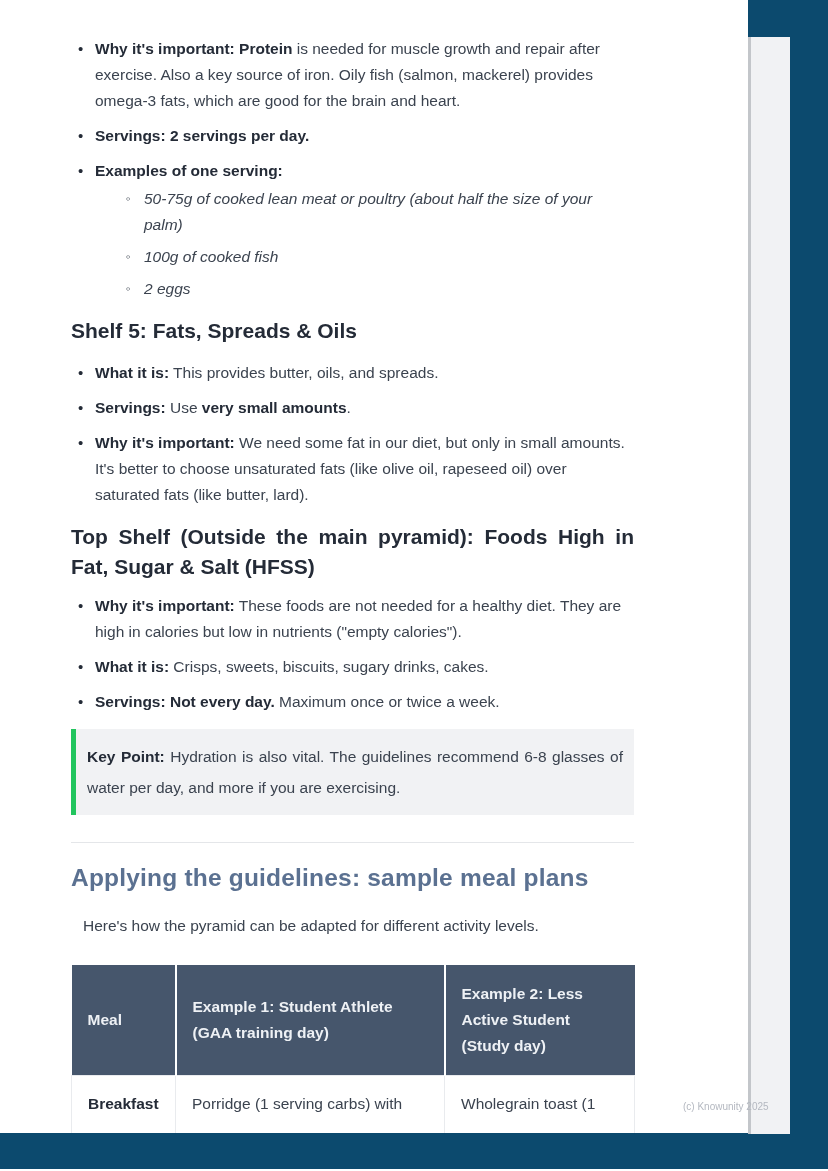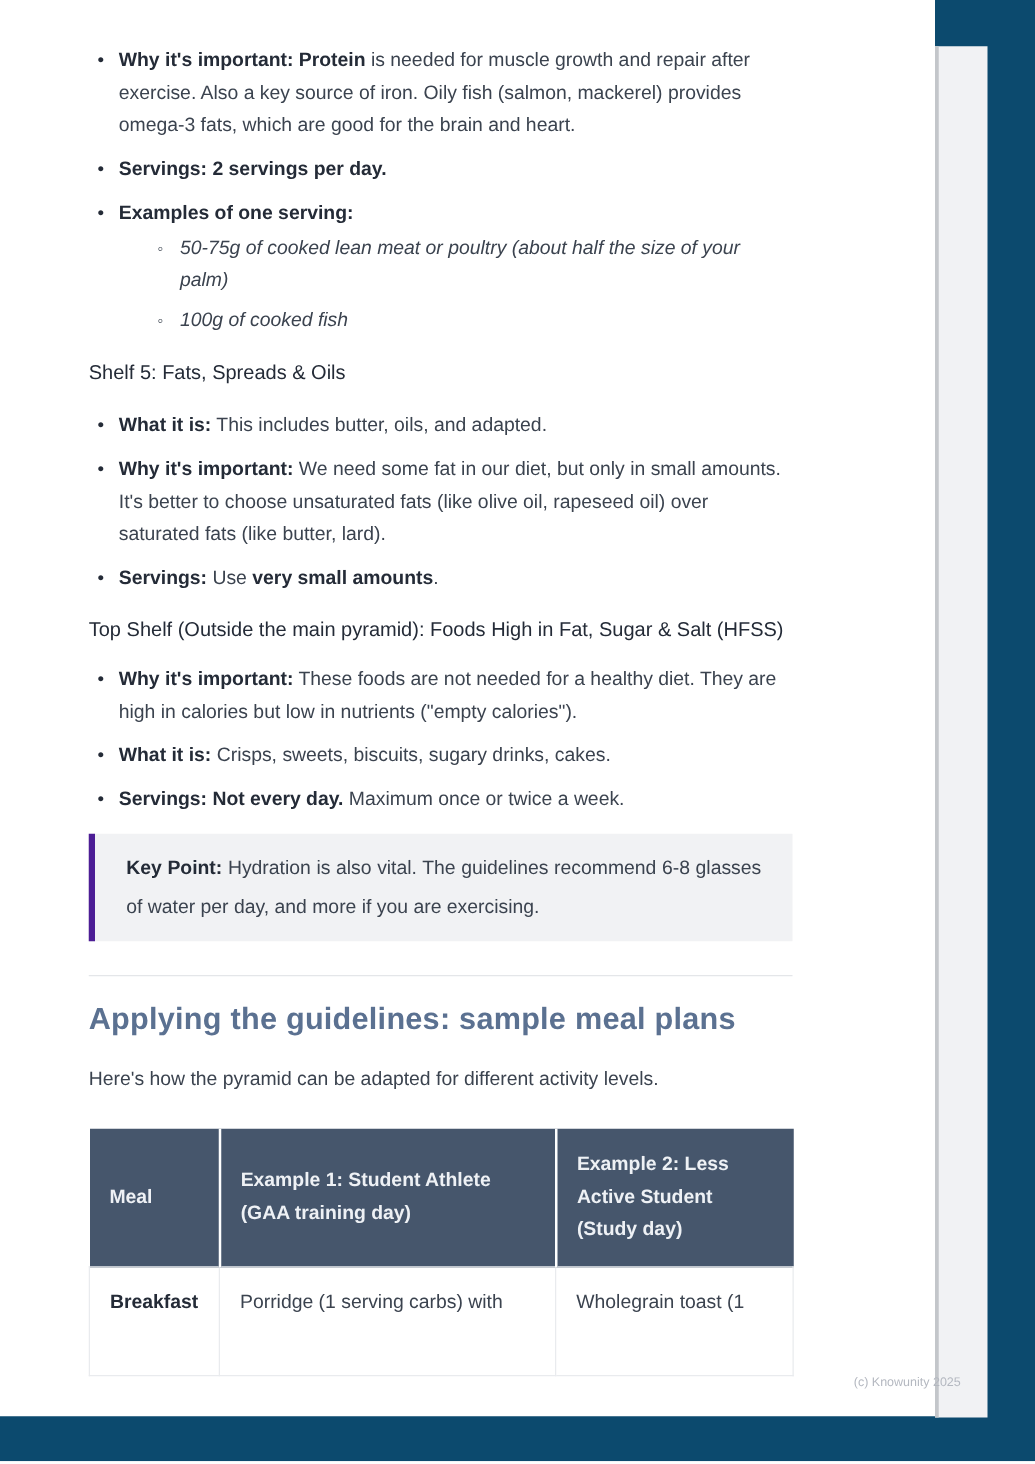--- a/index.html
+++ b/index.html
@@ -36,42 +36,42 @@
   ul.sub { list-style: none; margin: 2px 0 0 25px; font-style: italic; }
   ul.sub > li { position: relative; padding-left: 24px; margin-bottom: 6px; }
   ul.sub > li:last-child { margin-bottom: 0; }
   ul.sub > li::before {
     content: "\25E6";
     position: absolute; left: 6px; top: 0;
     color: #3b434f; font-size: 13px;
   }
   h3.h3 {
     margin-top: 16px;
-    font-size: 16px; line-height: 26px;
-    font-weight: normal; color: #242b37;
+    font-size: 21px; line-height: 26px;
+    font-weight: bold; color: #242b37;
   }
   h3.h3-justify { margin-top: 14px; line-height: 30px; text-align: justify; }
   ul.mt16 { margin-top: 16px; }
   ul.mt11 { margin-top: 11px; }
   .callout {
     margin-top: 14px;
     background: #f1f2f4;
-    border-left: 5px solid #4c1d95;
-    padding: 12px 25px;
+    border-left: 5px solid #22c55e;
+    padding: 12px 11px;
     line-height: 31px;
     text-align: justify;
   }
   .hr { margin-top: 27px; height: 1px; background: #e4e6e9; }
   h2.h2 {
     margin-top: 19px;
     font-size: 24.5px; line-height: 31px;
     font-weight: bold; color: #5b7191;
     letter-spacing: 0.2px;
   }
-  p.intro { margin-top: 20px; }
+  p.intro { margin-top: 20px; margin-left: 12px; }
   table.meal {
     margin-top: 26px;
     width: 563px;
     border-collapse: collapse;
     table-layout: fixed;
     font-size: 15.5px; line-height: 26px;
   }
   table.meal th {
     background: #46566c;
     color: #eef1f5;
@@ -115,35 +115,36 @@
           <strong class="b">Why it's important: Protein</strong><span> is needed for muscle growth and repair after exercise. Also a key source of iron. Oily fish (salmon, mackerel) provides omega-3 fats, which are good for the brain and heart.</span>
         </li>
         <li>
           <strong class="b">Servings: 2 servings per day.</strong>
         </li>
         <li>
           <strong class="b">Examples of one serving:</strong>
           <ul class="sub">
             <li><span>50-75g of cooked lean meat or poultry (about half the size of your palm)</span></li>
             <li><span>100g of cooked fish</span></li>
+            <li><span>2 eggs</span></li>
           </ul>
         </li>
       </ul>
 
       <h3 class="h3">Shelf 5: Fats, Spreads &amp; Oils</h3>
 
       <ul class="blt mt16">
         <li>
-          <strong class="b">What it is:</strong><span> This includes butter, oils, and adapted.</span>
+          <strong class="b">What it is:</strong><span> This provides butter, oils, and spreads.</span>
+        </li>
+        <li>
+          <strong class="b">Servings:</strong><span> Use </span><strong class="b">very small amounts</strong><span>.</span>
         </li>
         <li>
           <strong class="b">Why it's important:</strong><span> We need some fat in our diet, but only in small amounts. It's better to choose unsaturated fats (like olive oil, rapeseed oil) over saturated fats (like butter, lard).</span>
-        </li>
-        <li>
-          <strong class="b">Servings:</strong><span> Use </span><strong class="b">very small amounts</strong><span>.</span>
         </li>
       </ul>
 
       <h3 class="h3 h3-justify">Top Shelf (Outside the main pyramid): Foods High in Fat, Sugar &amp; Salt (HFSS)</h3>
 
       <ul class="blt mt11">
         <li>
           <strong class="b">Why it's important:</strong><span> These foods are not needed for a healthy diet. They are high in calories but low in nutrients ("empty calories").</span>
         </li>
         <li>

